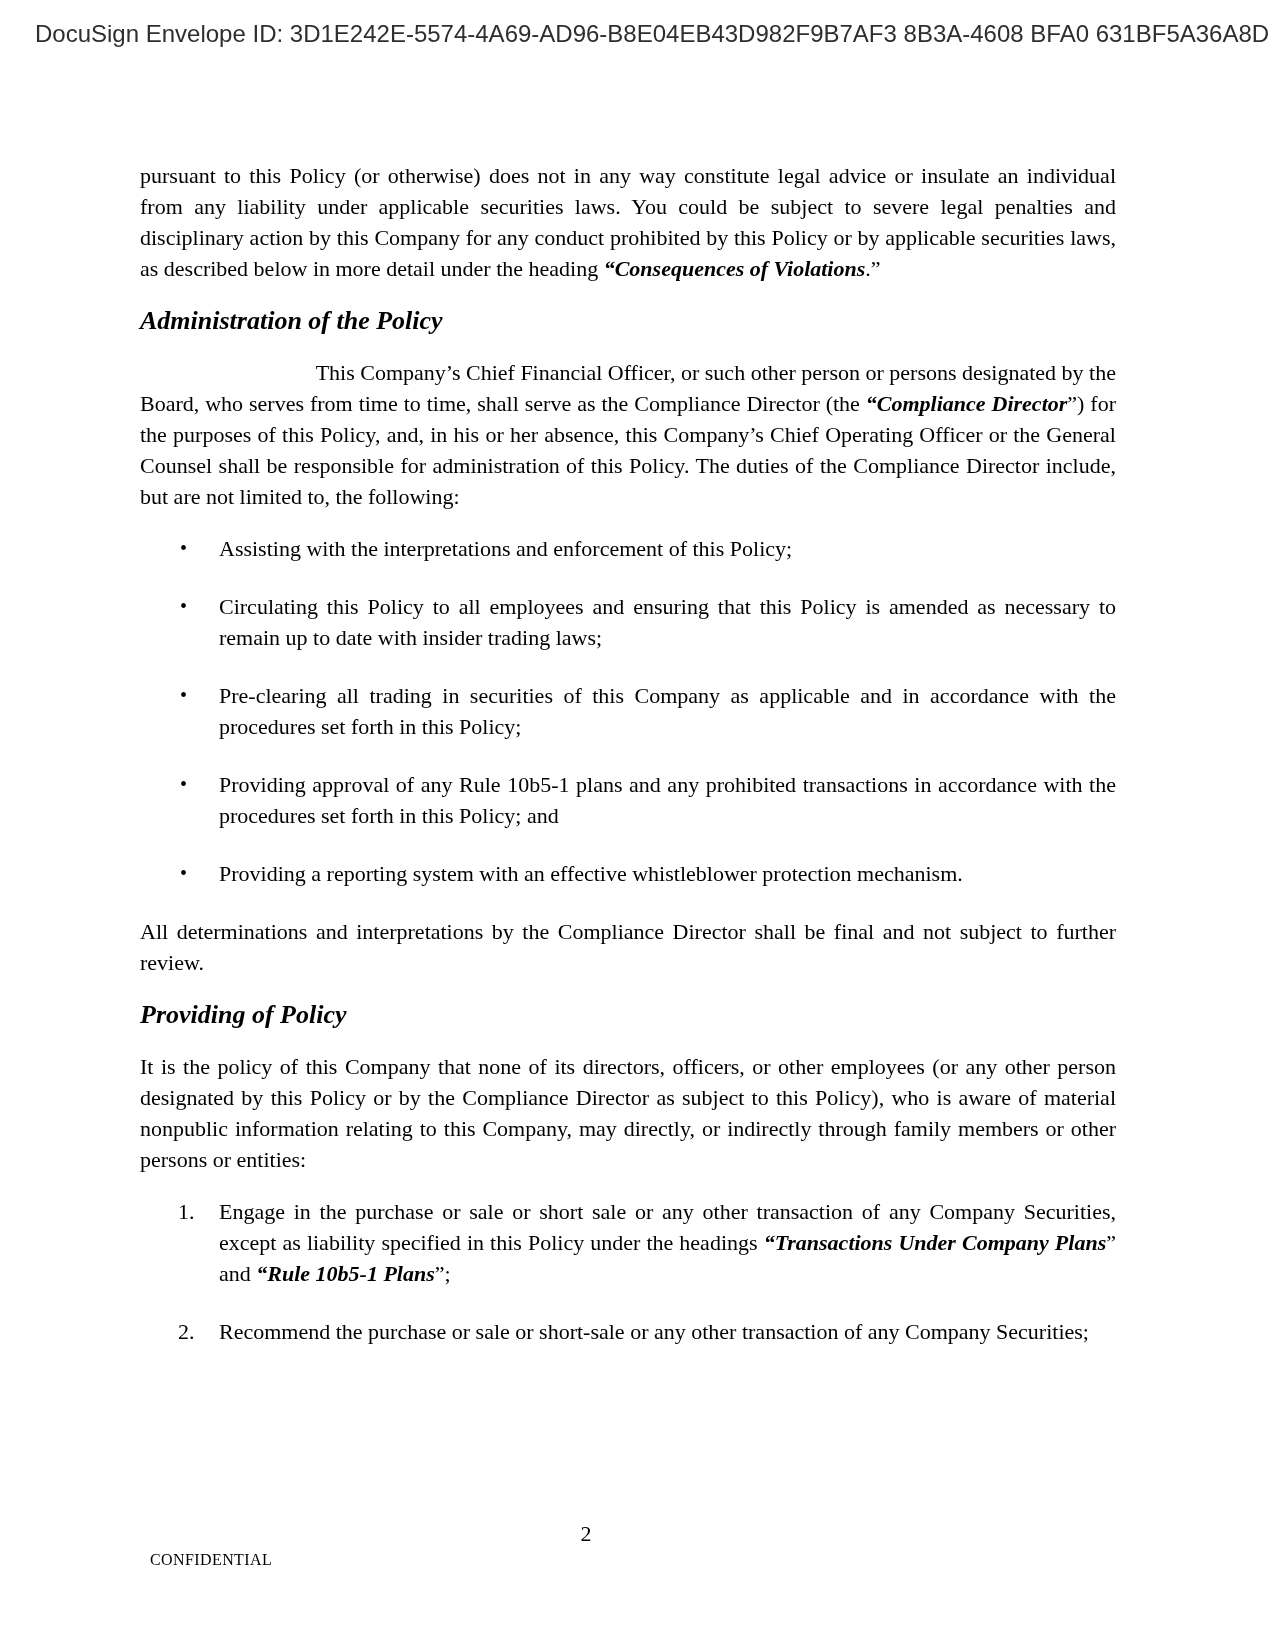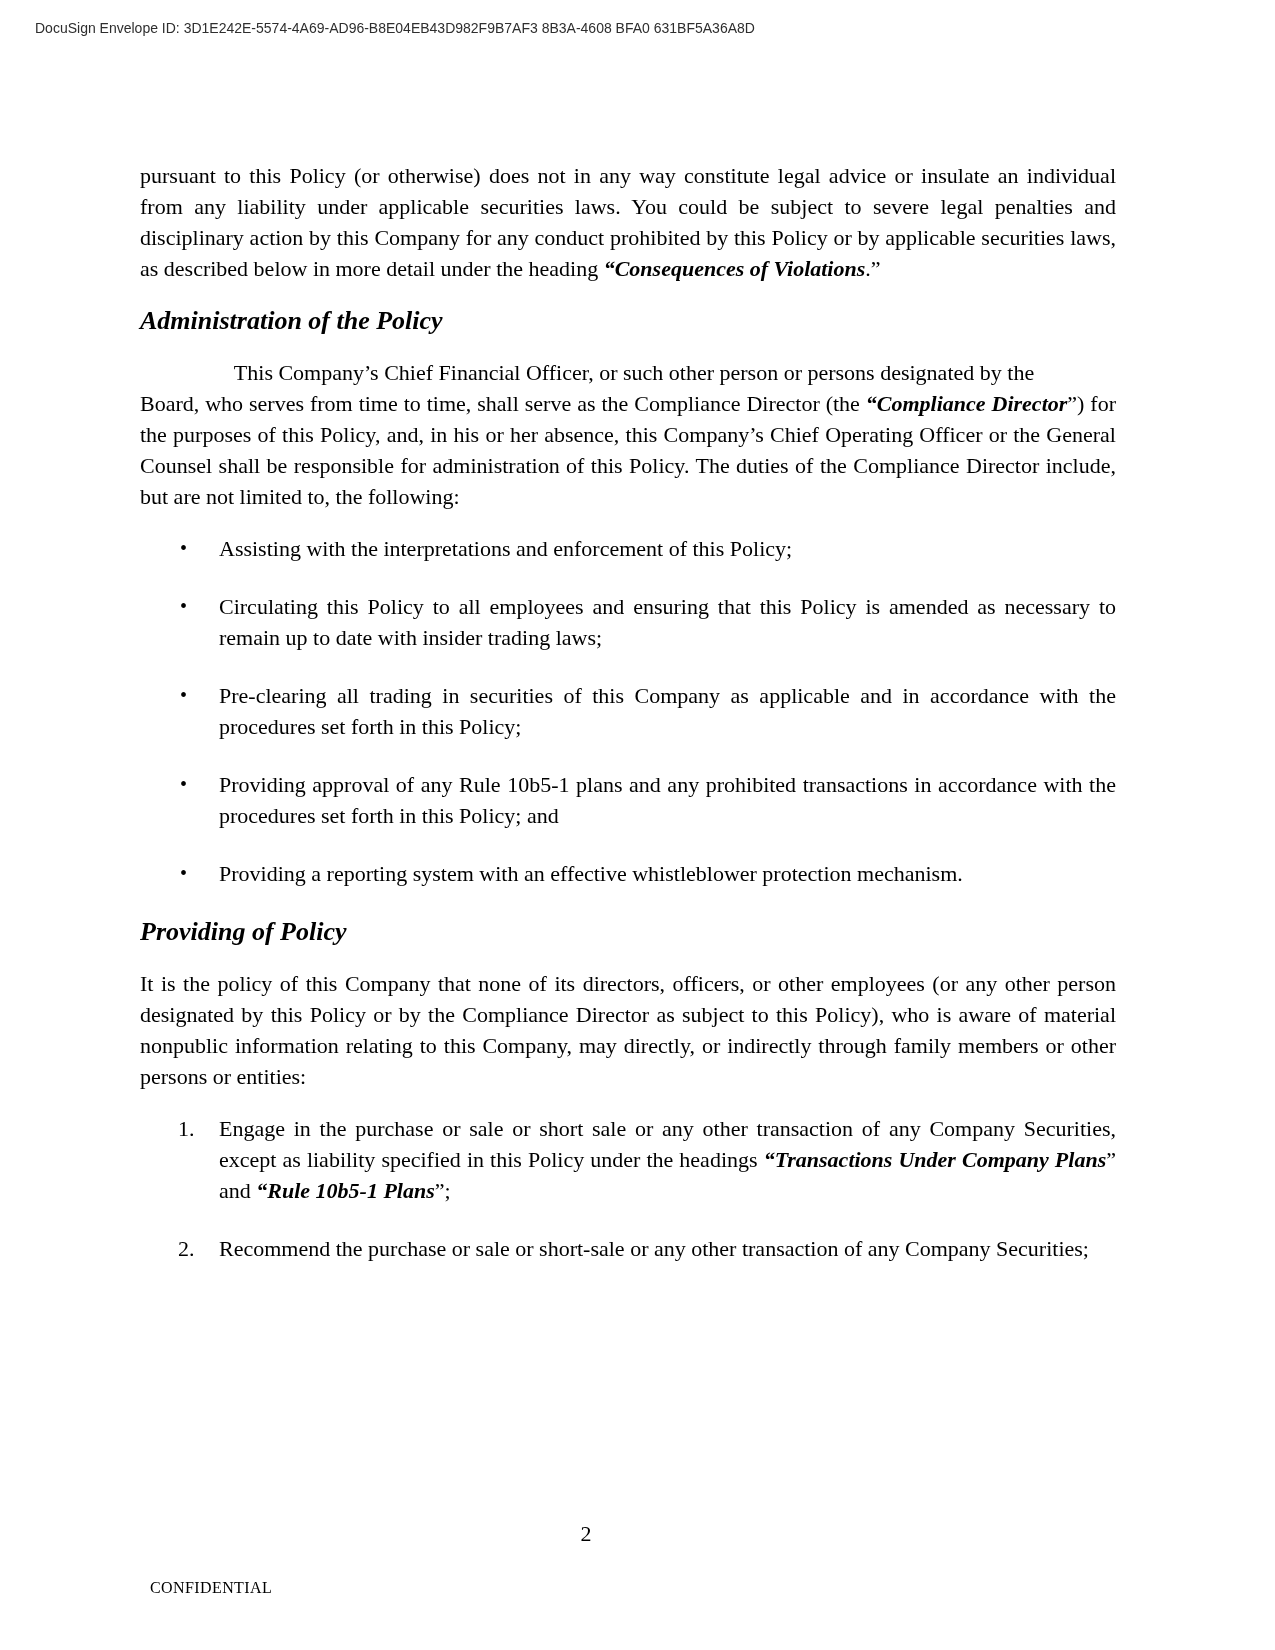--- a/index.html
+++ b/index.html
@@ -10,34 +10,34 @@
     background: #ffffff;
     color: #000000;
     font-family: "Liberation Serif", serif;
     overflow: hidden;
   }
   .ds-header {
     position: absolute;
     left: 35px;
     top: 20px;
     font-family: "Liberation Sans", sans-serif;
-    font-size: 14px;
+    font-size: 24px;
     color: #2e2e2e;
     white-space: nowrap;
   }
   .content {
     position: absolute;
     left: 140px;
     top: 160px;
     width: 976px;
     font-size: 22px;
     line-height: 31px;
   }
   .para { margin: 0 0 21px 0; text-align: justify; }
-  .first-line { display: block; text-align: center; margin-left: 12px; }
+  .first-line { display: block; text-align: right; margin-left: 12px; }
   .rest-block { display: block; text-align: justify; }
   .heading {
     margin: 0 0 21px 0;
     font-size: 26px;
     line-height: 31px;
     font-weight: bold;
     font-style: italic;
   }
   .bi { font-weight: bold; font-style: italic; }
   ul.bullets, ol.numbered { list-style: none; margin: 0 0 0 0; padding: 0; }
@@ -52,21 +52,20 @@
     width: 60px;
     text-align: center;
     font-size: 22px;
   }
   .confidential {
     position: absolute;
     left: 150px;
     top: 1551px;
     font-size: 16px;
     letter-spacing: 0.4px;
-    margin-top: 28px;
   }
 </style>
 </head>
 <body>
 
 <div class="page">
 
   <div class="ds-header">DocuSign Envelope ID: 3D1E242E-5574-4A69-AD96-B8E04EB43D982F9B7AF3 8B3A-4608 BFA0 631BF5A36A8D</div>
 
   <div class="content">
@@ -96,20 +95,21 @@
       <li class="li">
         <span class="bullet-marker">•</span>
         <span class="li-text">Providing approval of any Rule 10b5-1 plans and any prohibited transactions in accordance with the procedures set forth in this Policy; and</span>
       </li>
       <li class="li">
         <span class="bullet-marker">•</span>
         <span class="li-text">Providing a reporting system with an effective whistleblower protection mechanism.</span>
       </li>
     </ul>
 
+    <p class="para">All determinations and interpretations by the Compliance Director shall be final and not subject to further review.</p>
 
     <h2 class="heading">Providing of Policy</h2>
 
     <p class="para">It is the policy of this Company that none of its directors, officers, or other employees (or any other person designated by this Policy or by the Compliance Director as subject to this Policy), who is aware of material nonpublic information relating to this Company, may directly, or indirectly through family members or other persons or entities:</p>
 
     <ol class="numbered">
       <li class="li">
         <span class="num-marker">1.</span>
         <span class="li-text"><span>Engage in the purchase or sale or short sale or any other transaction of any Company Securities, except as liability specified in this Policy under the headings </span><span class="bi">“Transactions Under Company Plans</span><span>” and </span><span class="bi">“Rule 10b5-1 Plans</span><span>”;</span></span>
       </li>

